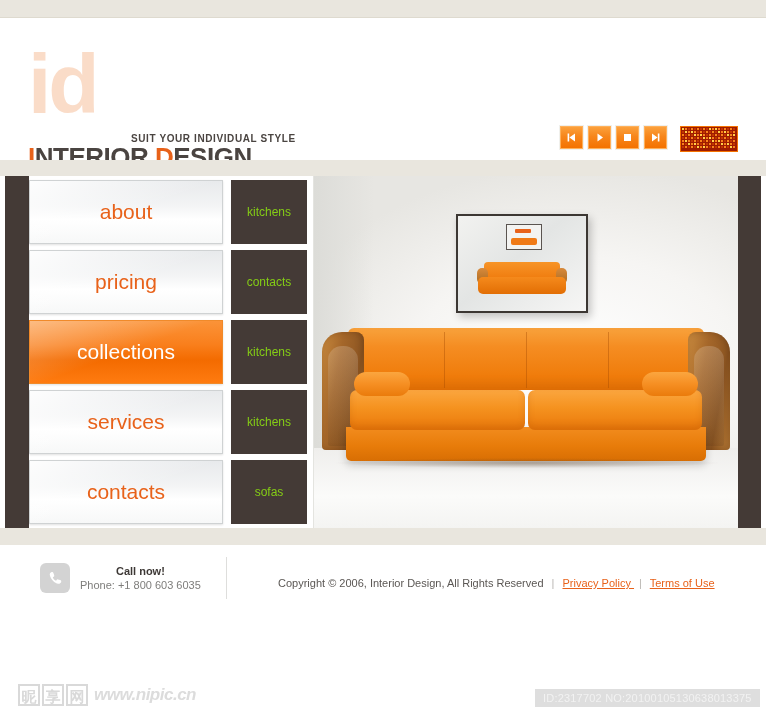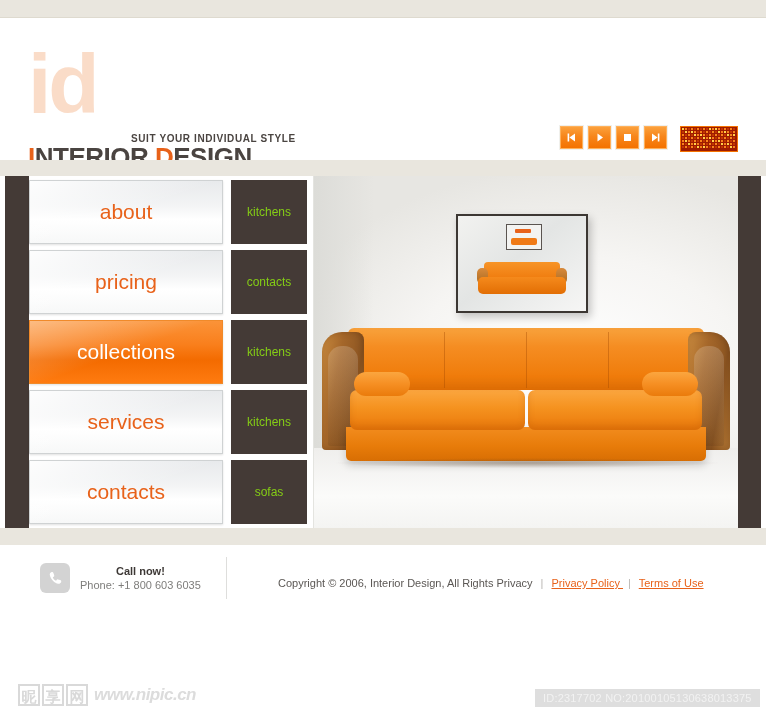--- a/index.html
+++ b/index.html
@@ -724,21 +724,21 @@
     </div>
     <div class="call-text">
       <div class="t1">Call now!</div>
       <div class="t2">Phone:  +1 800 603 6035</div>
     </div>
   </div>
 
   <div class="v-divider"></div>
 
   <div class="copyright">
-    <span>Copyright © 2006, Interior Design, All Rights Privacy</span>
+    <span>Copyright © 2006, Interior Design, All Rights Reserved</span>
     <span class="sep">|</span>
     <a>Privacy Policy </a>
     <span class="sep">|</span>
     <a>Terms of Use </a>
   </div>
 
 </div>
 
 <div class="watermark">
   <div class="wm-logo">

